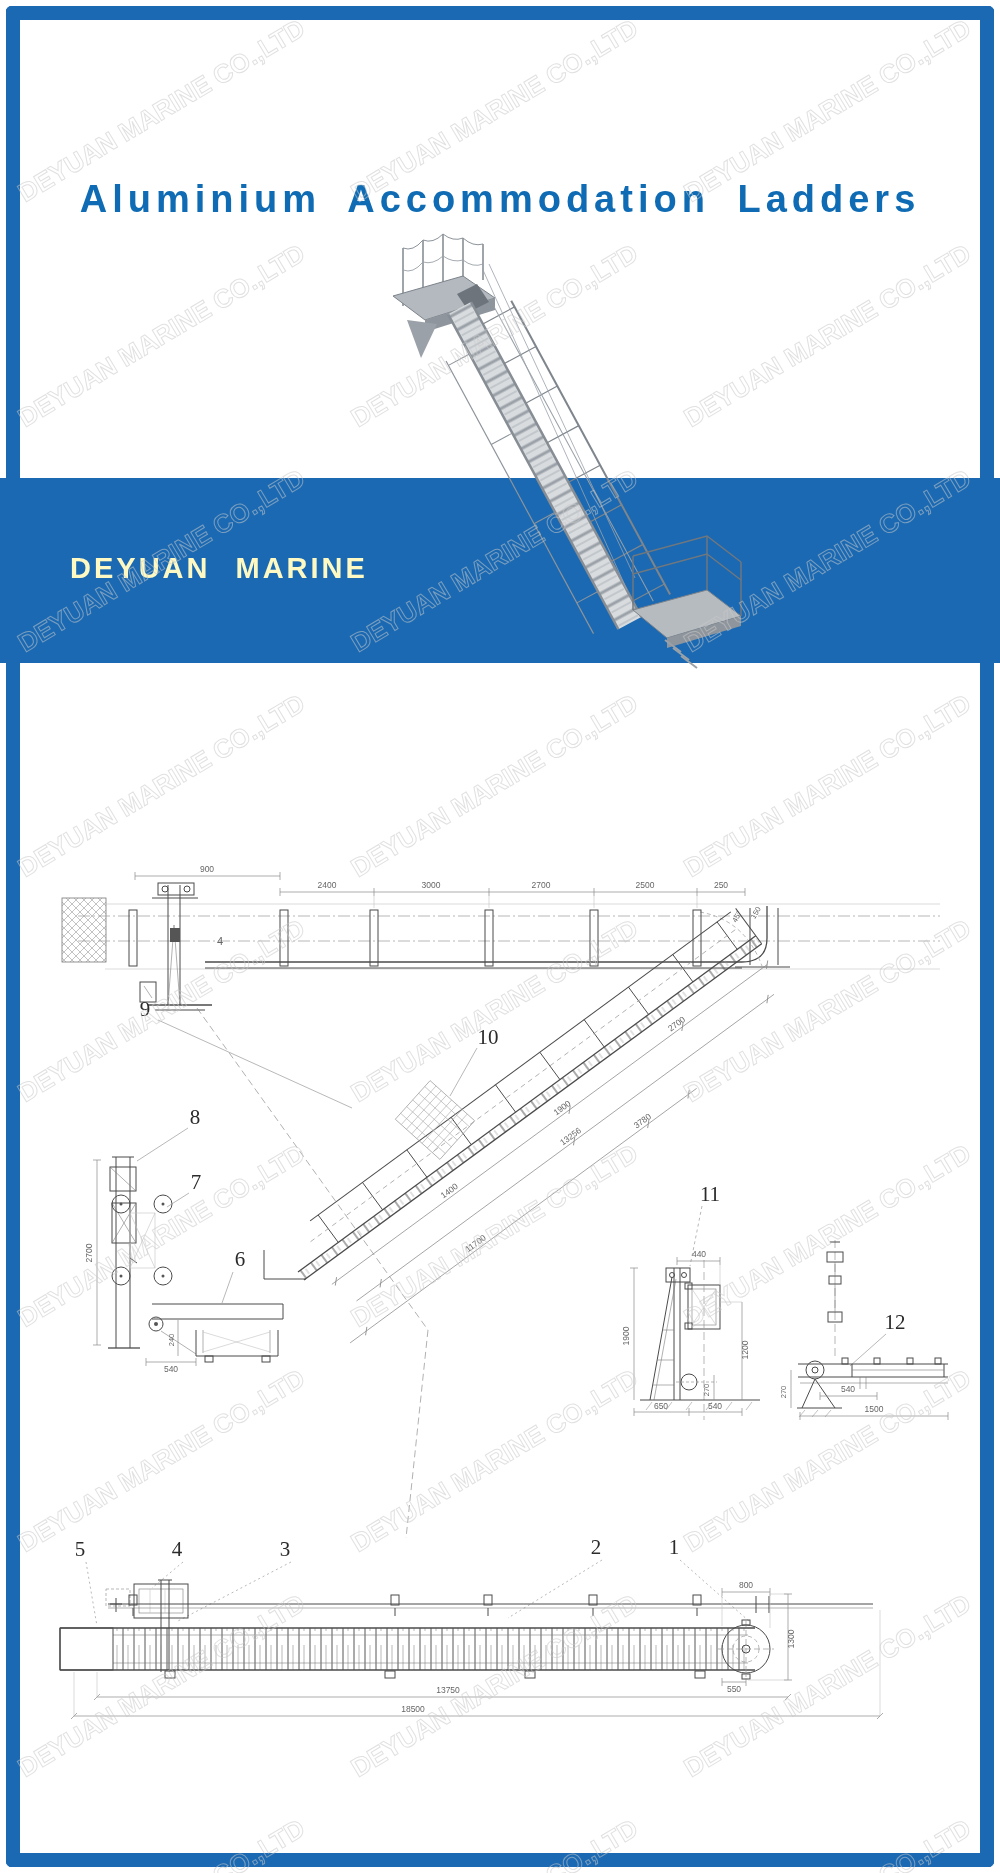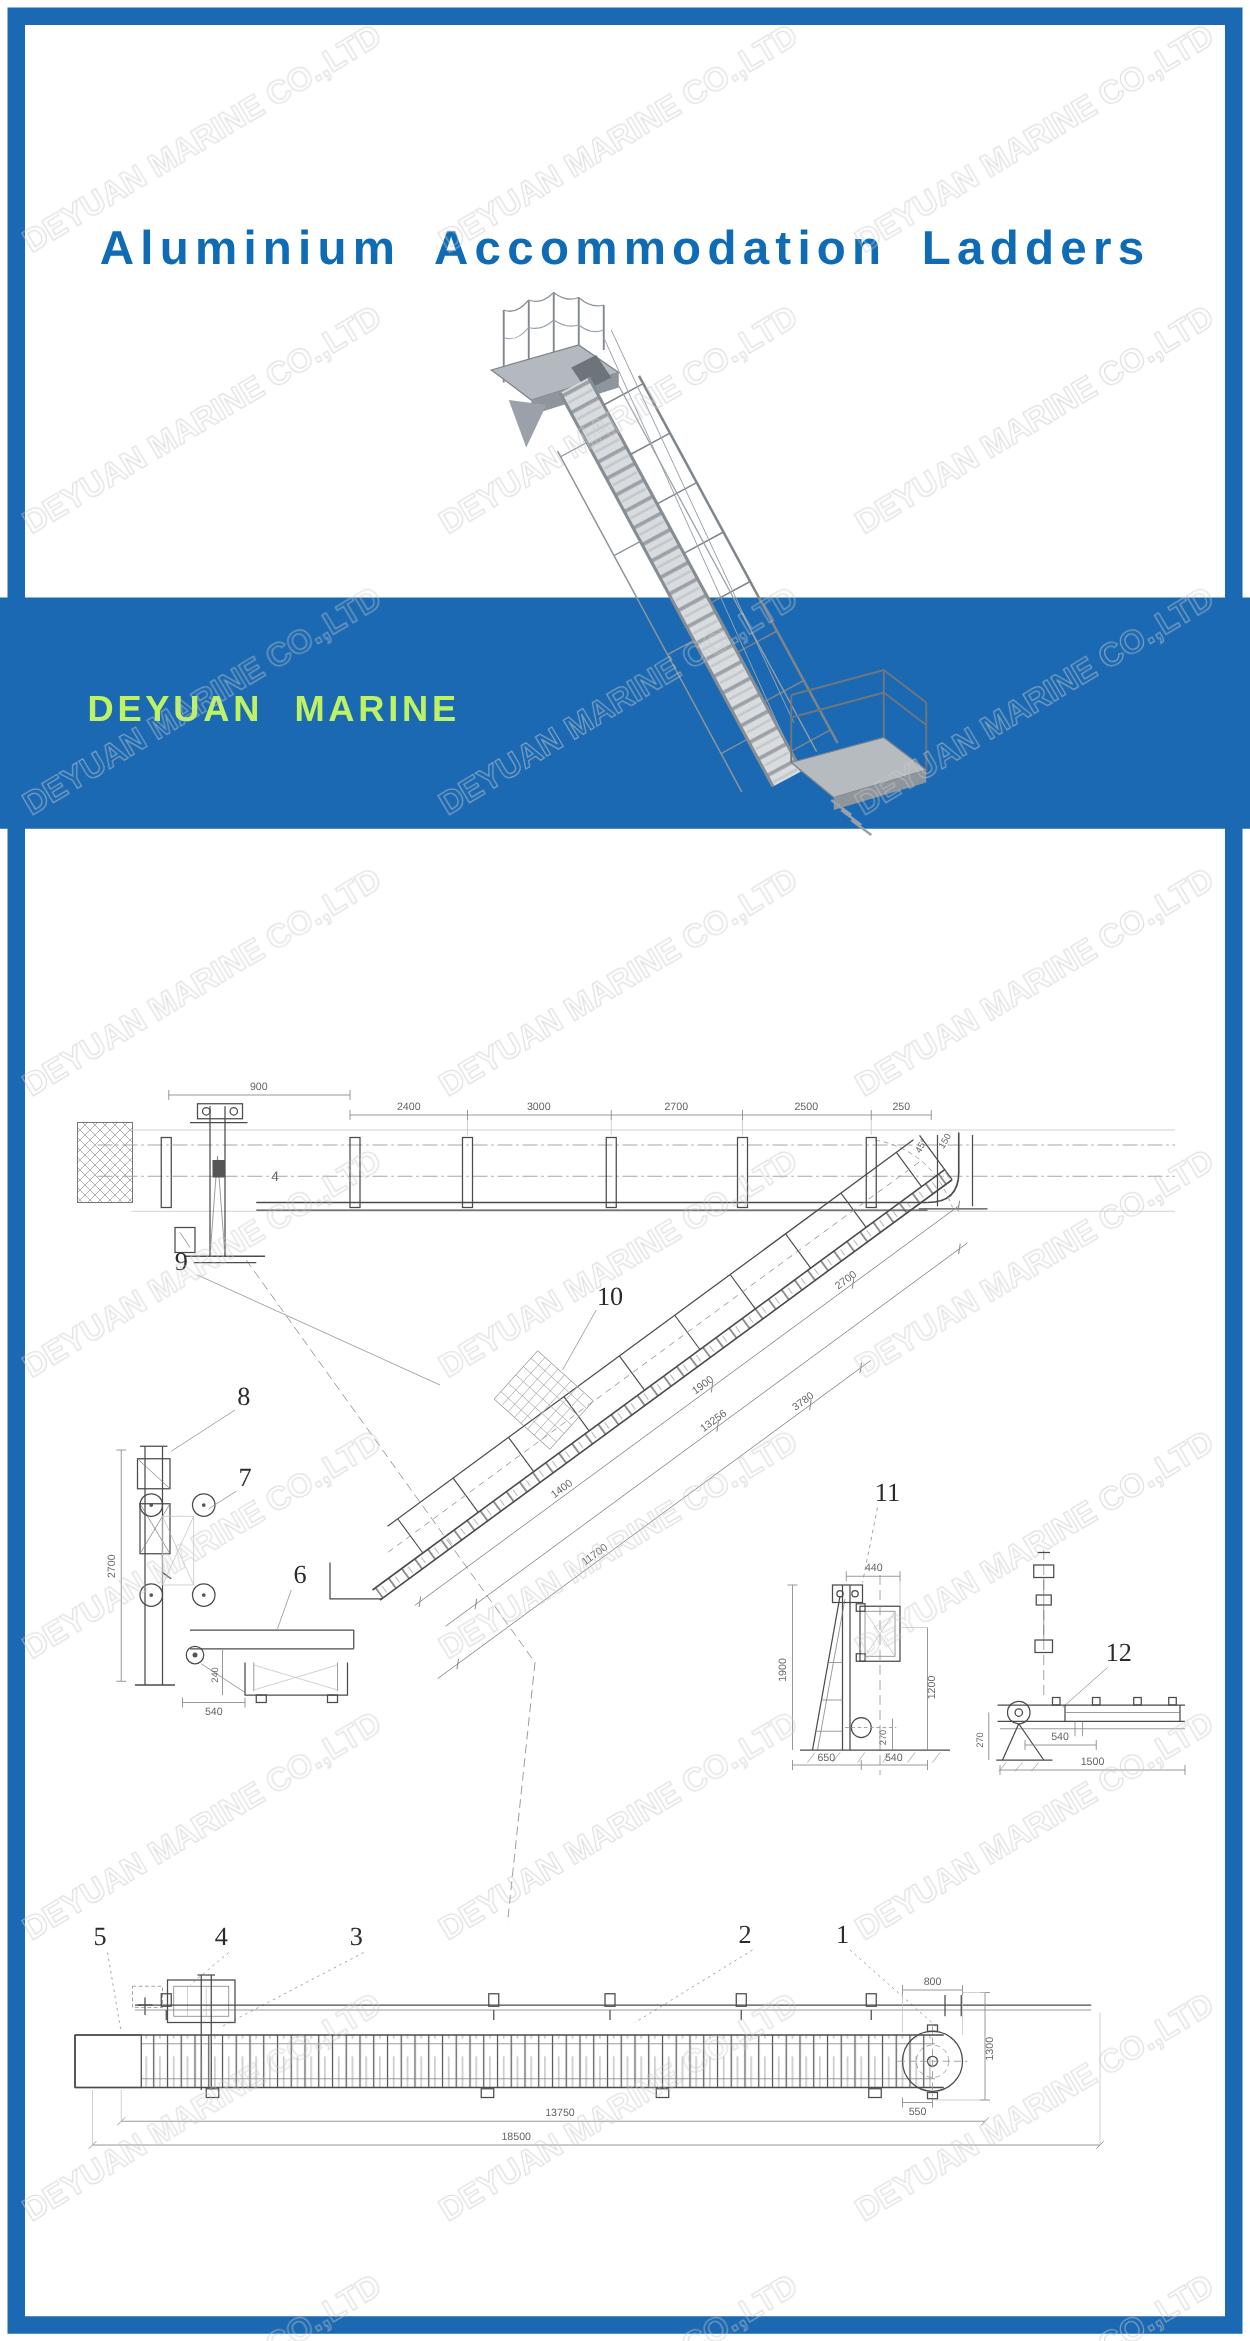--- a/index.html
+++ b/index.html
@@ -1,22 +1,22 @@
 <!DOCTYPE html>
 <html><head>
 <meta charset="utf-8">
 <style>
   html,body{margin:0;padding:0;background:#fff;}
   .page{position:relative;width:1000px;height:1873px;background:#fff;overflow:hidden;
-        font-family:"Liberation Sans",sans-serif;}
+        font-family:"Liberation Sans",sans-serif;border-radius:26px;}
   .frame{position:absolute;inset:6px;border:14px solid #1a69b2;z-index:1;}
   .title{position:absolute;left:0;top:178px;width:100%;text-align:center;z-index:3;
          font-size:38px;font-weight:bold;color:#0f6cb4;letter-spacing:5px;word-spacing:12px;}
   .band{position:absolute;left:0;top:478px;width:100%;height:185px;background:#1a69b2;z-index:2;}
-  .brand{position:absolute;left:70px;top:74px;color:#bef264;font-size:29px;font-weight:bold;
+  .brand{position:absolute;left:70px;top:74px;color:#fef9c3;font-size:29px;font-weight:bold;
          letter-spacing:3px;word-spacing:14px;}
   .product{position:absolute;left:365px;top:218px;z-index:3;}
   .tech{position:absolute;left:0;top:720px;z-index:2;}
   .wm{position:absolute;inset:0;z-index:6;pointer-events:none;}
   svg text{font-family:"Liberation Sans",sans-serif;}
   .ln{stroke:#4b4b4b;stroke-width:1;fill:none;}
   .lnt{stroke:#4b4b4b;stroke-width:1.3;fill:none;}
   .thin{stroke:#7c7c7c;stroke-width:0.6;fill:none;}
   .dim{stroke:#8a8a8a;stroke-width:0.7;fill:none;}
   .lt{stroke:#c2c2c2;stroke-width:0.6;fill:none;}

